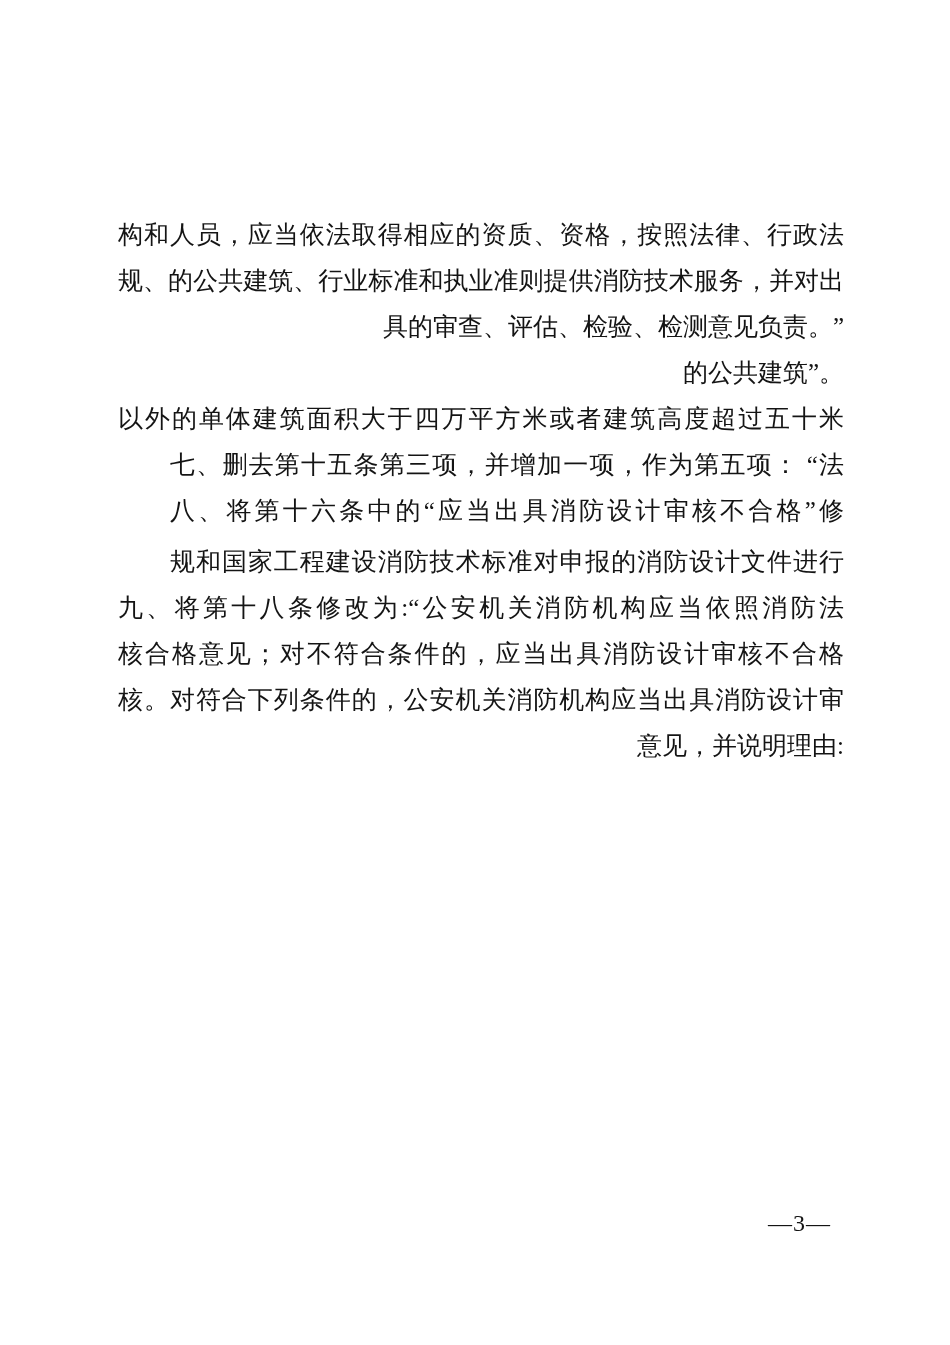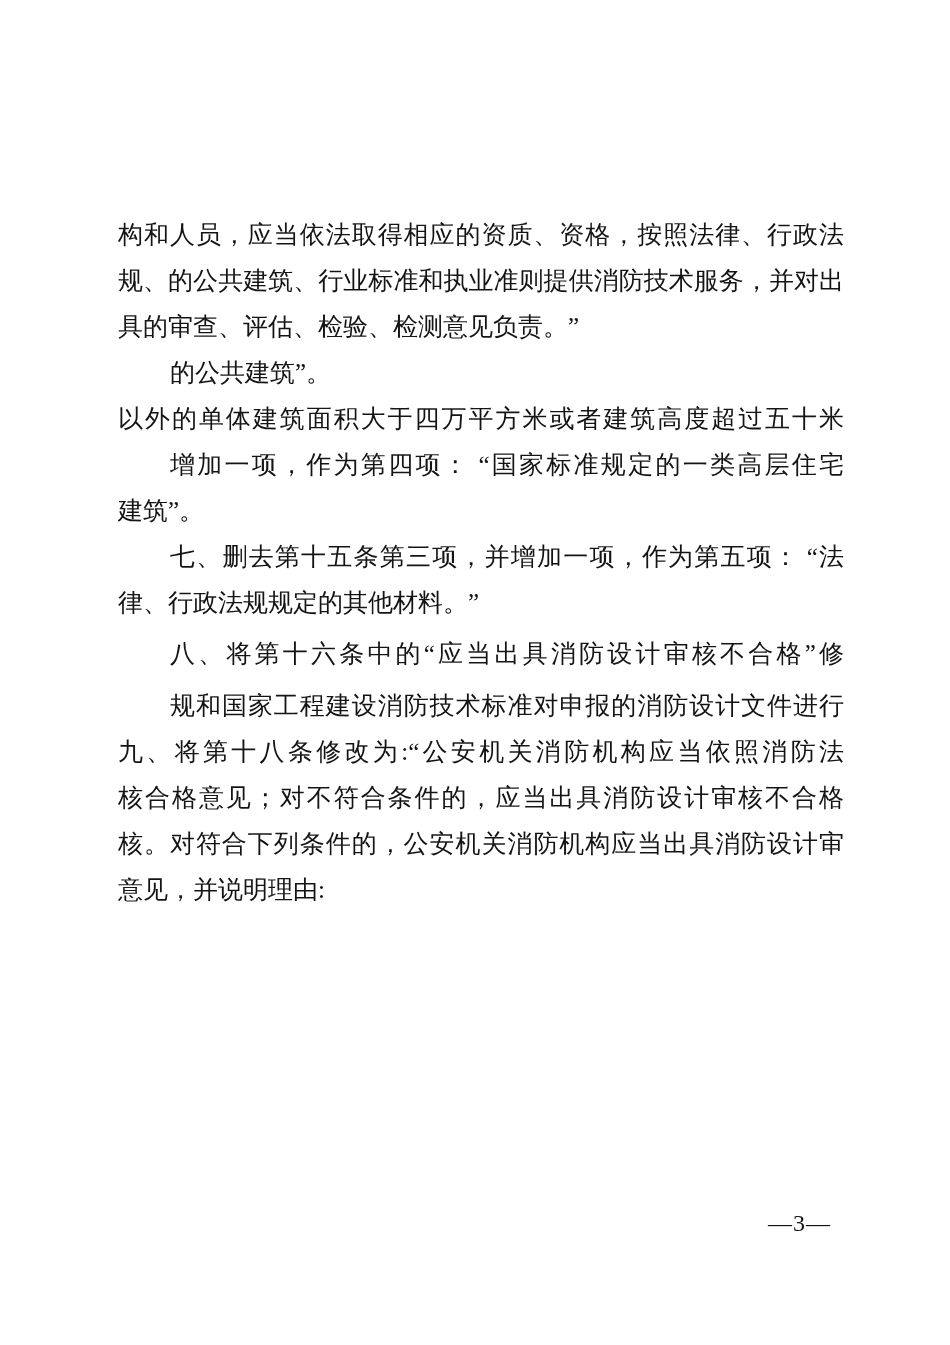--- a/index.html
+++ b/index.html
@@ -30,21 +30,21 @@
     padding: 0;
   }
   
   .para:nth-of-type(5) { margin-top: 5px; }
   .para:nth-of-type(6) { margin-top: 6px; }
   .para:nth-of-type(7) { margin-top: 12px; }
   .line {
     height: 46px;
     overflow: hidden;
     white-space: normal;
-    text-align: left;
+    text-align: right;
   }
   
   .line.fill {
     text-align: justify;
     text-align-last: justify;
     text-justify: inter-character;
   }
   .para.indent .line:first-child {
     text-indent: 52px;
   }
@@ -68,26 +68,21 @@
       <div class="para">
         <div class="line fill">构和人员，应当依法取得相应的资质、资格，按照法律、行政法</div>
         <div class="line fill">规、的公共建筑、行业标准和执业准则提供消防技术服务，并对出</div>
         <div class="line">具的审查、评估、检验、检测意见负责。”</div>
       </div>
       <div class="para indent">
         <div class="line">的公共建筑”。</div>
         <div class="line fill">以外的单体建筑面积大于四万平方米或者建筑高度超过五十米</div>
       </div>
       <div class="para indent">
-        <div class="line fill">增加一项，作为第四项： “国家标准规定的一类高层住宅</div>
-        <div class="line">建筑”。</div>
-      </div>
-      <div class="para indent">
         <div class="line fill">七、删去第十五条第三项，并增加一项，作为第五项： “法</div>
-        <div class="line">律、行政法规规定的其他材料。”</div>
       </div>
       <div class="para indent">
         <div class="line fill">八、将第十六条中的“应当出具消防设计审核不合格”修</div>
       </div>
       <div class="para indent">
         <div class="line fill">规和国家工程建设消防技术标准对申报的消防设计文件进行审</div>
         <div class="line fill">九、将第十八条修改为:“公安机关消防机构应当依照消防法</div>
         <div class="line fill">核合格意见；对不符合条件的，应当出具消防设计审核不合格</div>
         <div class="line fill">核。对符合下列条件的，公安机关消防机构应当出具消防设计审</div>
         <div class="line">意见，并说明理由:</div>

